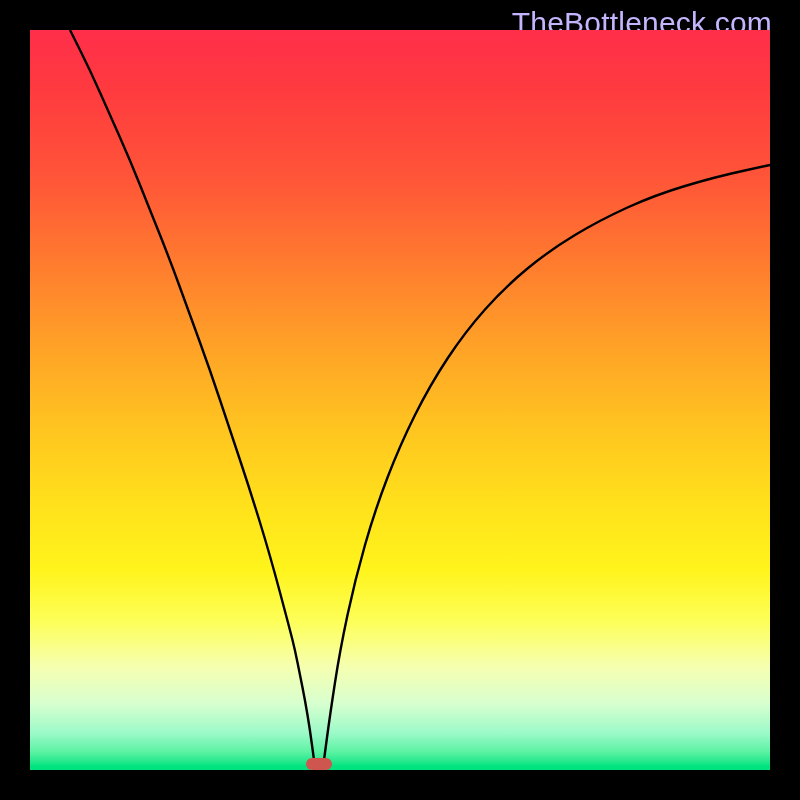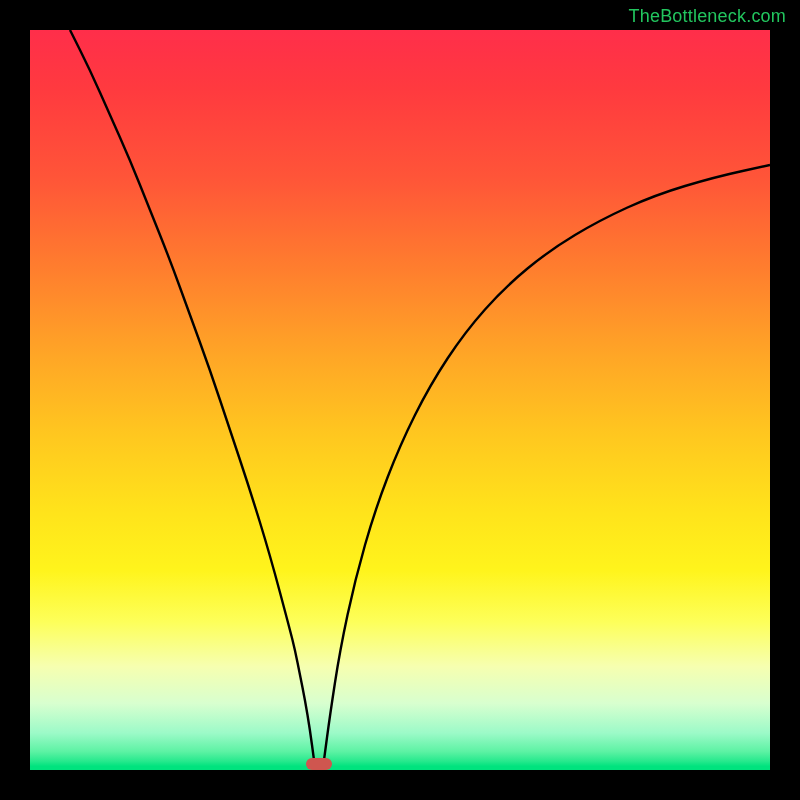--- a/index.html
+++ b/index.html
@@ -13,24 +13,24 @@
   }
   .frame {
     position: relative;
     width: 800px;
     height: 800px;
     background: #000;
   }
   .watermark {
     position: absolute;
     top: 6px;
-    right: 14px;
-    font-size: 18px;
+    right: 28px;
+    font-size: 30px;
     font-weight: 500;
-    color: #22c55e;
+    color: #c4b5fd;
     letter-spacing: 0.2px;
   }
   .plot-outer {
     position: absolute;
     left: 30px;
     top: 30px;
     width: 740px;
     height: 740px;
   }
   .gradient {

